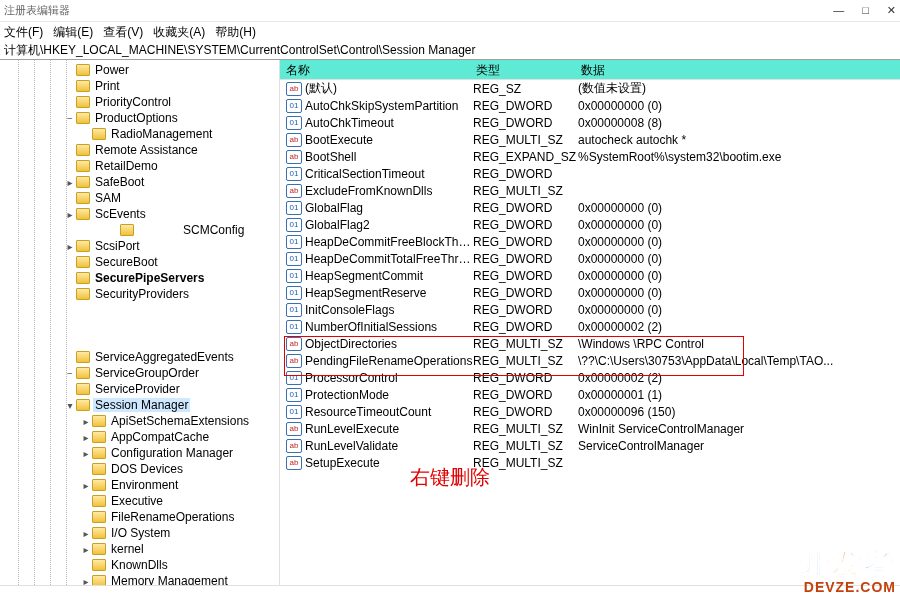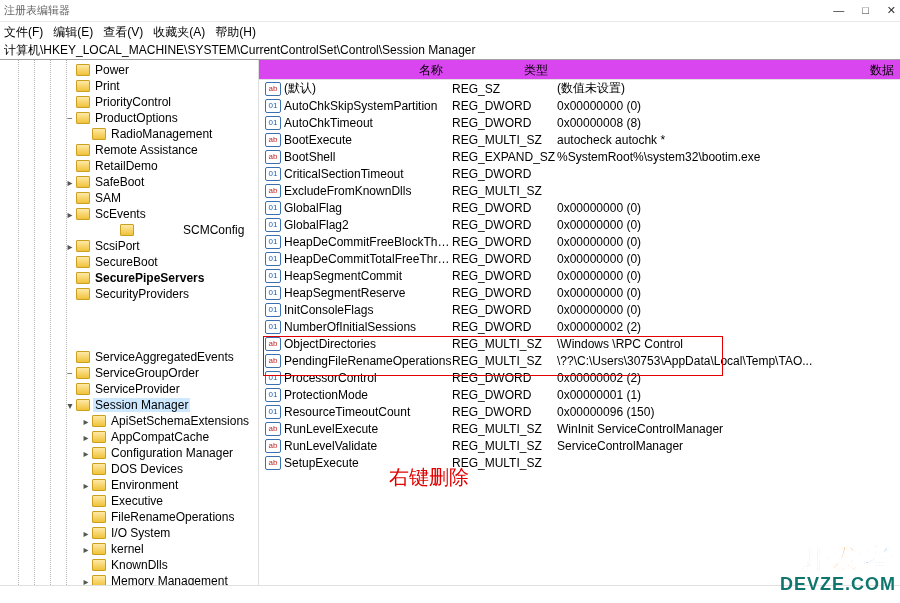--- a/index.html
+++ b/index.html
@@ -4,47 +4,47 @@
 <style>
 * { box-sizing: border-box; margin: 0; padding: 0; }
 body { font-family: "Microsoft YaHei", "Segoe UI", sans-serif; font-size: 12px; color: #000; background: #fff; width: 900px; height: 603px; overflow: hidden; position: relative; }
 .titlebar { height: 22px; background: #fff; border-bottom: 1px solid #e8e8e8; display: flex; align-items: center; padding: 0 4px; }
 .titlebar .title-txt { flex: 1; font-size: 11px; color: #666; }
 .titlebar .win-btns { display: flex; gap: 18px; color: #333; font-size: 11px; }
 .menubar { height: 20px; padding: 0 4px; display: flex; gap: 10px; align-items: center; font-size: 12px; color: #000; }
 .menubar span { cursor: default; }
 .pathbar { height: 18px; padding: 0 4px; font-size: 12px; color: #000; border-bottom: 1px solid #a0a0a0; white-space: nowrap; overflow: hidden; }
 .workspace { display: flex; height: calc(603px - 22px - 20px - 18px - 18px); }
-.tree { width: 259px; overflow: hidden; border-right: 1px solid #e0e0e0; padding-top: 2px; position: relative; }
+.tree { width: 280px; overflow: hidden; border-right: 1px solid #e0e0e0; padding-top: 2px; position: relative; }
 .statusbar { height: 18px; border-top: 1px solid #e0e0e0; }
 .tree-row { height: 16px; display: flex; align-items: center; white-space: nowrap; font-size: 12px; position: relative; }
 .tree-row .exp { width: 12px; text-align: center; color: #555; font-size: 10px; }
 .tree-row .fld { width: 14px; height: 12px; background: linear-gradient(#ffe9a6,#f0c23a); border: 1px solid #caa020; border-radius: 1px; margin-right: 3px; display:inline-block; }
 .tree-row .lbl { padding: 0 2px; }
 .tree-row.selected .lbl { background: #cde8ff; }
 .treelines { position:absolute; left:0; top:0; height:100%; }
 .vline { position:absolute; top:0; bottom:0; width:0; border-left:1px dotted #b8b8b8; }
 .list { flex: 1; overflow: hidden; position: relative; }
 .list-header { display: flex; height: 20px; border-bottom: 1px solid #e0e0e0; font-size: 12px; }
-.list-header .col { padding: 2px 6px; background: #d946ef; text-align: right; }
+.list-header .col { padding: 2px 6px; background: #5eead4; }
 .c-name { width: 190px; }
 .c-type { width: 105px; }
 .c-data { flex: 1; }
 .list-row { display: flex; height: 17px; align-items: center; font-size: 12px; white-space: nowrap; position: relative; }
 .list-row .icn { width: 16px; height: 14px; margin: 0 3px 0 6px; border: 1px solid #3a6fb0; border-radius: 2px; display: flex; align-items: center; justify-content: center; font-size: 8px; color: #c02626; background: #fff; }
 .list-row .icn.bin { color: #1a5fb4; }
 .list-row .nm { width: 168px; overflow: hidden; text-overflow: ellipsis; }
 .list-row .tp { width: 105px; }
 .list-row .dt { flex: 1; overflow: hidden; text-overflow: ellipsis; }
 .highlight-box { position:absolute; border:1.5px solid #e30000; pointer-events:none; }
 .annot { position:absolute; color:#e30000; font-size:20px; font-family:"Microsoft YaHei"; }
 .watermark { position:absolute; right:4px; bottom:8px; text-align:right; pointer-events:none; }
 .watermark .l1 { font-size:28px; font-weight:700; color:#1c77c3; -webkit-text-stroke:1px #fff; letter-spacing:4px; }
 .watermark .l1 .o { color:#f08a24; }
-.watermark .l2 { font-size:18px; font-weight:700; color:#0f766e; letter-spacing:1px; margin-top:-4px; }
+.watermark .l2 { font-size:14px; font-weight:700; color:#c2410c; letter-spacing:1px; margin-top:-4px; }
 </style>
 </head>
 <body>
 
 <div class="titlebar">
   <span class="title-txt">注册表编辑器</span>
   <div class="win-btns">
     <span>—</span>
     <span>□</span>
     <span>✕</span>

